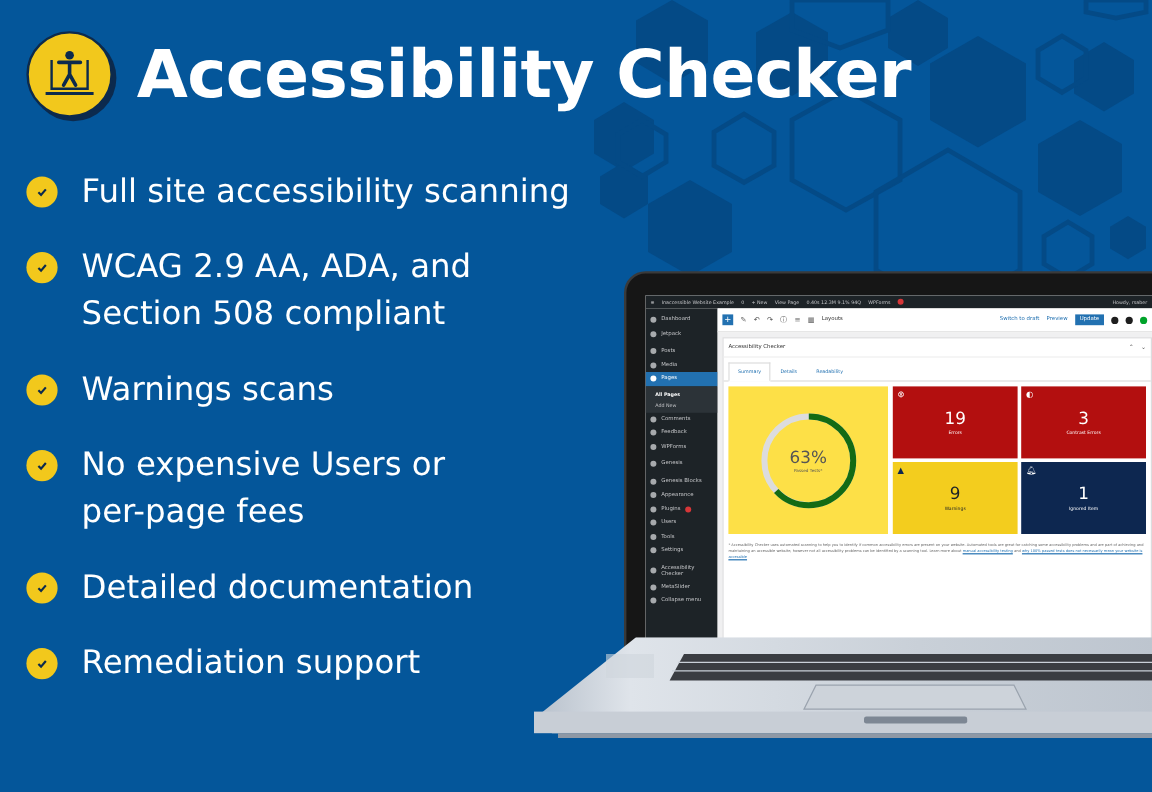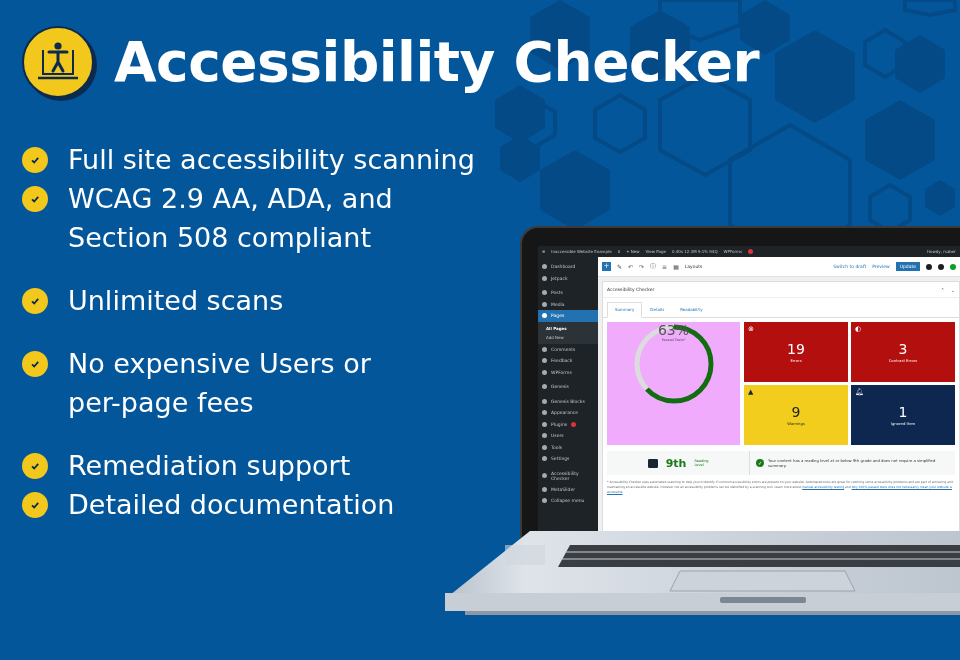--- a/index.html
+++ b/index.html
@@ -101,22 +101,22 @@
     height: 16px; border-bottom: 1px solid #eee; display: flex; align-items: center;
     padding: 0 4px; font-size: 4.5px; color: #333;
   }
   .panel-head .spacer { flex: 1; }
   .panel-head .chev { font-size: 5px; color: #555; margin-left: 6px; }
   .tabs { display: flex; padding: 4px 4px 0 4px; border-bottom: 1px solid #ddd; }
   .tab { font-size: 4px; color: #2271b1; padding: 4px 7px; border: 1px solid transparent; }
   .tab.active { border: 1px solid #ddd; border-bottom-color: #fff; background: #fff; margin-bottom: -1px; }
   .summary { display: flex; padding: 4px; gap: 4px; }
   .ring-box {
-    width: 143px; height: 123px; background: #f0abfc;
-    display: flex; align-items: flex-start; justify-content: center; position: relative;
+    width: 143px; height: 123px; background: #fde047;
+    display: flex; align-items: center; justify-content: center; position: relative;
   }
   .ring-label { position: absolute; text-align: center; }
   .ring-pct { font-size: 14px; color: #555; }
   .ring-sub { font-size: 3.5px; color: #555; }
   .tiles { display: grid; grid-template-columns: 104px 104px; grid-template-rows: 60px 60px; gap: 3px; }
   .tile { position: relative; display: flex; flex-direction: column; align-items: center; justify-content: center; color: #fff; }
   .tile .num { font-size: 14px; line-height: 1; }
   .tile .lbl { font-size: 3.8px; margin-top: 2px; }
   .tile .ticon { position: absolute; left: 4px; top: 4px; font-size: 7px; line-height: 1; }
   .tile.err { background: #b30f0f; }
@@ -172,21 +172,21 @@
       <circle cx="25" cy="6" r="3.6" fill="#0c2a4d"></circle>
       <path d="M16 12 L34 12 M25 12 L25 22 L20 31 M25 22 L30 31" stroke="#0c2a4d" stroke-width="3" fill="none" stroke-linecap="round"></path>
       <path d="M10 10 L10 34 L40 34 L40 10" stroke="#0c2a4d" stroke-width="2" fill="none"></path>
       <path d="M5 38 L45 38" stroke="#0c2a4d" stroke-width="2.5"></path>
     </svg>
   </div>
   <h1 class="title">Accessibility Checker</h1>
 </div>
 
 <ul class="features">
-  <li class="feature" style="">
+  <li class="feature" style="margin-bottom:24px;">
     <span class="check">
         <svg width="12" height="12" viewBox="0 0 12 12">
           <path d="M3 6.3 L5.2 8.5 L9.2 3.8" stroke="#0c2a4d" stroke-width="1.8" fill="none"></path>
         </svg>
       </span>
     <span class="txt">Full site accessibility scanning</span>
   </li>
   <li class="feature" style="margin-bottom:24px;">
     <span class="check">
         <svg width="12" height="12" viewBox="0 0 12 12">
@@ -195,46 +195,46 @@
       </span>
     <span class="txt">WCAG 2.9 AA, ADA, and
 Section 508 compliant</span>
   </li>
   <li class="feature" style="margin-bottom:24px;">
     <span class="check">
         <svg width="12" height="12" viewBox="0 0 12 12">
           <path d="M3 6.3 L5.2 8.5 L9.2 3.8" stroke="#0c2a4d" stroke-width="1.8" fill="none"></path>
         </svg>
       </span>
-    <span class="txt">Unlimited scans</span>
+    <span class="txt">Warnings scans</span>
   </li>
   <li class="feature" style="margin-bottom:24px;">
     <span class="check">
         <svg width="12" height="12" viewBox="0 0 12 12">
           <path d="M3 6.3 L5.2 8.5 L9.2 3.8" stroke="#0c2a4d" stroke-width="1.8" fill="none"></path>
         </svg>
       </span>
     <span class="txt">No expensive Users or
 per-page fees</span>
   </li>
+  <li class="feature" style="margin-bottom:24px;">
+    <span class="check">
+        <svg width="12" height="12" viewBox="0 0 12 12">
+          <path d="M3 6.3 L5.2 8.5 L9.2 3.8" stroke="#0c2a4d" stroke-width="1.8" fill="none"></path>
+        </svg>
+      </span>
+    <span class="txt">Detailed documentation</span>
+  </li>
   <li class="feature">
     <span class="check">
         <svg width="12" height="12" viewBox="0 0 12 12">
           <path d="M3 6.3 L5.2 8.5 L9.2 3.8" stroke="#0c2a4d" stroke-width="1.8" fill="none"></path>
         </svg>
       </span>
     <span class="txt">Remediation support</span>
-  </li>
-  <li class="feature" style="margin-bottom:24px;">
-    <span class="check">
-        <svg width="12" height="12" viewBox="0 0 12 12">
-          <path d="M3 6.3 L5.2 8.5 L9.2 3.8" stroke="#0c2a4d" stroke-width="1.8" fill="none"></path>
-        </svg>
-      </span>
-    <span class="txt">Detailed documentation</span>
   </li>
 </ul>
 
 <div class="laptop">
   <div class="lid"></div>
 
   <div class="screen">
     <div class="adminbar">
       <span>⊕</span>
       <span>Inaccessible Website Example</span>
@@ -386,31 +386,20 @@
               <span class="num">9</span>
               <span class="lbl">Warnings</span>
             </div>
             <div class="tile ign">
               <span class="ticon">🔔︎</span>
               <span class="num">1</span>
               <span class="lbl">Ignored Item</span>
             </div>
           </div>
         </div>
-        <div class="reading">
-          <div class="left">
-            <span class="book"></span>
-            <span class="grade">9th</span>
-            <span class="grade-lbl" style="width:14px">Reading Level</span>
-          </div>
-          <div class="right">
-            <span class="ok">✓</span>
-            <span>Your content has a reading level at or below 9th grade and does not require a simplified summary.</span>
-          </div>
-        </div>
         <div class="footnote">
           <span>* Accessibility Checker uses automated scanning to help you to identify if common accessibility errors are present on your website. Automated tools are great for catching some accessibility problems and are part of achieving and maintaining an accessible website, however not all accessibility problems can be identified by a scanning tool. Learn more about</span>
           <span class="a">manual accessibility testing</span>
           <span>and</span>
           <span class="a">why 100% passed tests does not necessarily mean your website is accessible</span>
         </div>
       </div>
     </div>
   </div>
 

